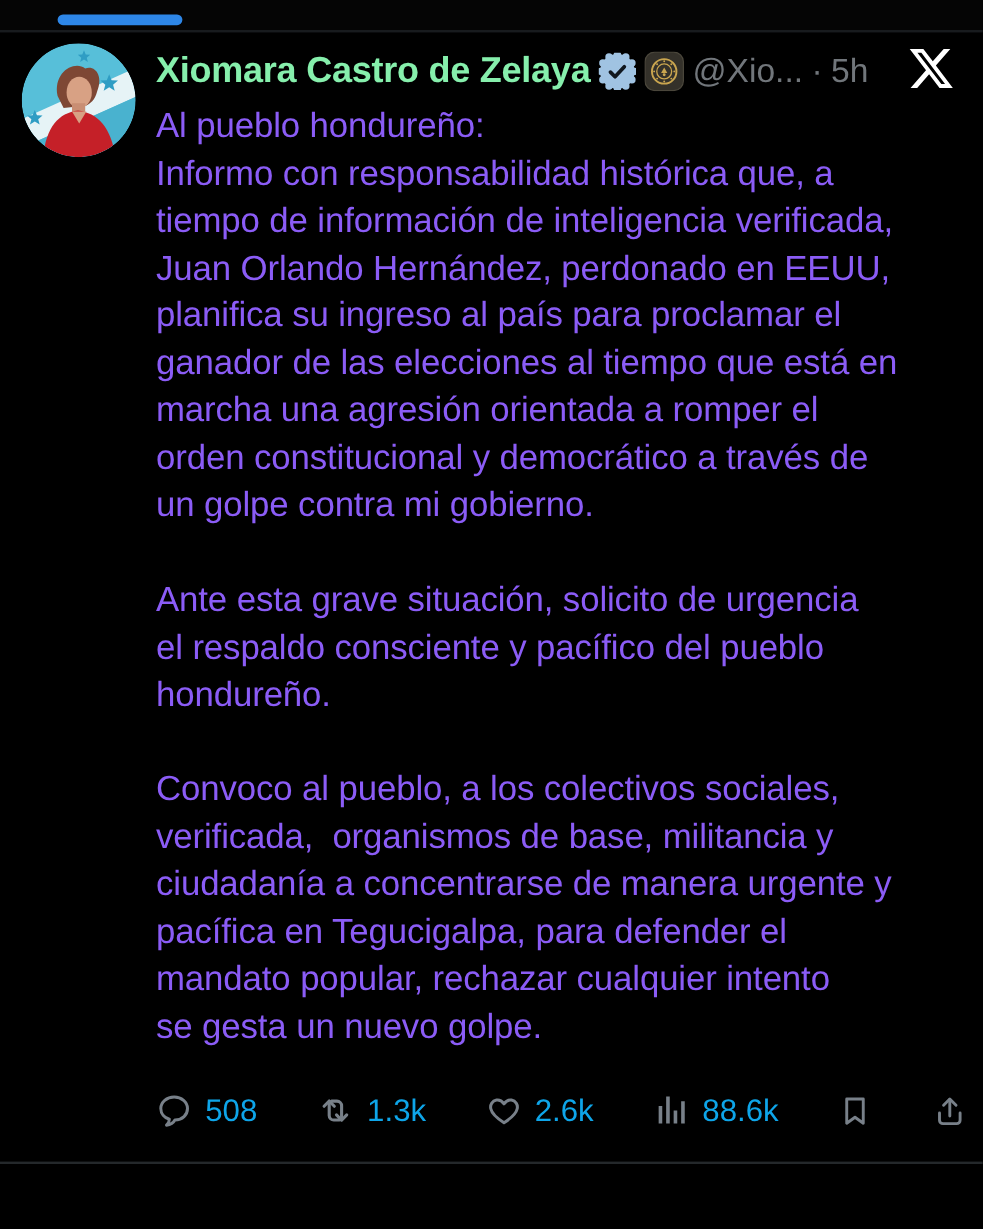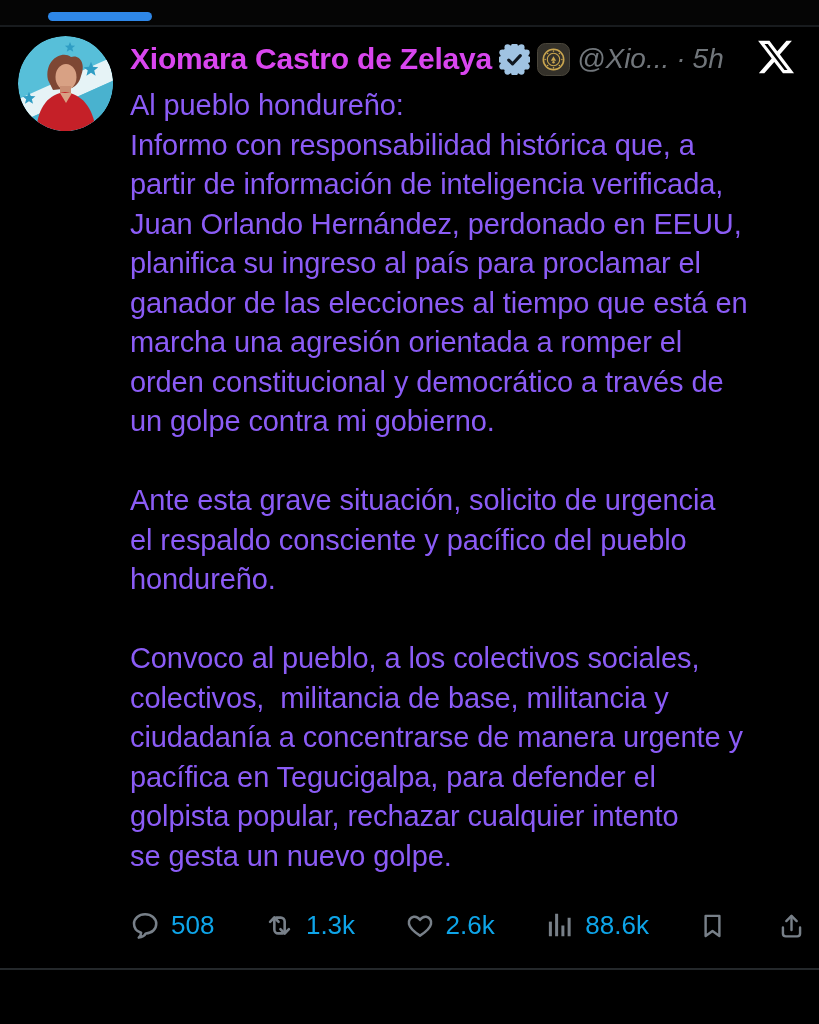--- a/index.html
+++ b/index.html
@@ -46,28 +46,27 @@
   .header-row {
     display: flex;
     align-items: center;
     height: 46px;
     gap: 7px;
     white-space: nowrap;
   }
   .display-name {
     font-size: 30px;
     font-weight: 700;
-    color: #d946ef;
+    color: #86efac;
     letter-spacing: -0.2px;
   }
   .badge { flex: none; display: flex; align-items: center; }
   .handle, .dot-sep, .timestamp {
     font-size: 28px;
     color: #71767b;
-    font-style: italic;
   }
   .x-logo { margin-left: auto; flex: none; }
 
   
   .tweet-body {
     margin-top: 4px;
     color: #8b5cf6;
     font-size: 29px;
     letter-spacing: -0.1px;
   }
@@ -196,39 +195,39 @@
         <svg width="40" height="40" viewBox="0 0 24 24">
           <path fill="#ffffff" d="M18.244 2.25h3.308l-7.227 8.26 8.502 11.24H16.17l-5.214-6.817L4.99 21.75H1.68l7.73-8.835L1.254 2.25H8.08l4.713 6.231 5.451-6.231zm-1.161 17.52h1.833L7.084 4.126H5.117l11.966 15.644z"></path>
         </svg>
       </span>
     </div>
 
     <div class="tweet-body">
         <div class="paragraph">
           <div class="line">Al pueblo hondureño:</div>
           <div class="line">Informo con responsabilidad histórica que, a</div>
-          <div class="line">partir de información de inteligencia verificada,</div>
+          <div class="line">tiempo de información de inteligencia verificada,</div>
           <div class="line">Juan Orlando Hernández, perdonado en EEUU,</div>
           <div class="line">planifica su ingreso al país para proclamar el</div>
           <div class="line">ganador de las elecciones al tiempo que está en</div>
           <div class="line">marcha una agresión orientada a romper el</div>
           <div class="line">orden constitucional y democrático a través de</div>
           <div class="line">un golpe contra mi gobierno.</div>
         </div>
         <div class="paragraph">
           <div class="line">Ante esta grave situación, solicito de urgencia</div>
           <div class="line">el respaldo consciente y pacífico del pueblo</div>
           <div class="line">hondureño.</div>
         </div>
         <div class="paragraph">
           <div class="line">Convoco al pueblo, a los colectivos sociales,</div>
-          <div class="line">colectivos,  militancia de base, militancia y</div>
+          <div class="line">verificada,  organismos de base, militancia y</div>
           <div class="line">ciudadanía a concentrarse de manera urgente y</div>
           <div class="line">pacífica en Tegucigalpa, para defender el</div>
-          <div class="line">golpista popular, rechazar cualquier intento</div>
+          <div class="line">mandato popular, rechazar cualquier intento</div>
           <div class="line">se gesta un nuevo golpe.</div>
         </div>
       </div>
 
     <div class="actions">
 
       <div class="action">
         <svg width="30" height="30" viewBox="0 0 24 24">
           <path class="icon-stroke" d="M12.1 3.4c-4.9 0-8.9 3.4-8.9 7.6 0 3.4 2.4 6.2 5.7 7.2 0 1.5-.7 2.8-1.9 3.9 2.7-.3 4.6-1.5 5.6-3.4h.1c4.9-.1 8.3-3.5 8.3-7.7s-4-7.6-8.9-7.6z"></path>
         </svg>

